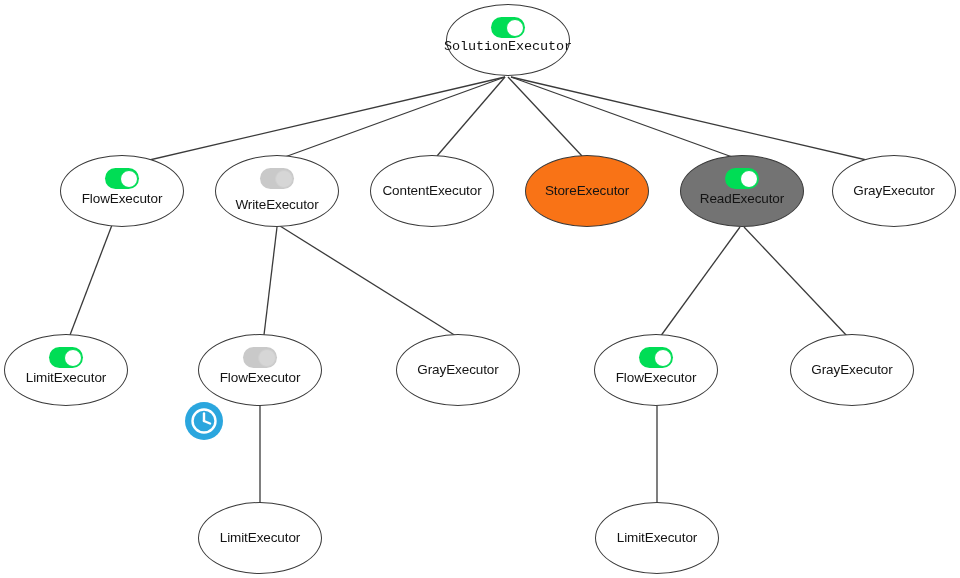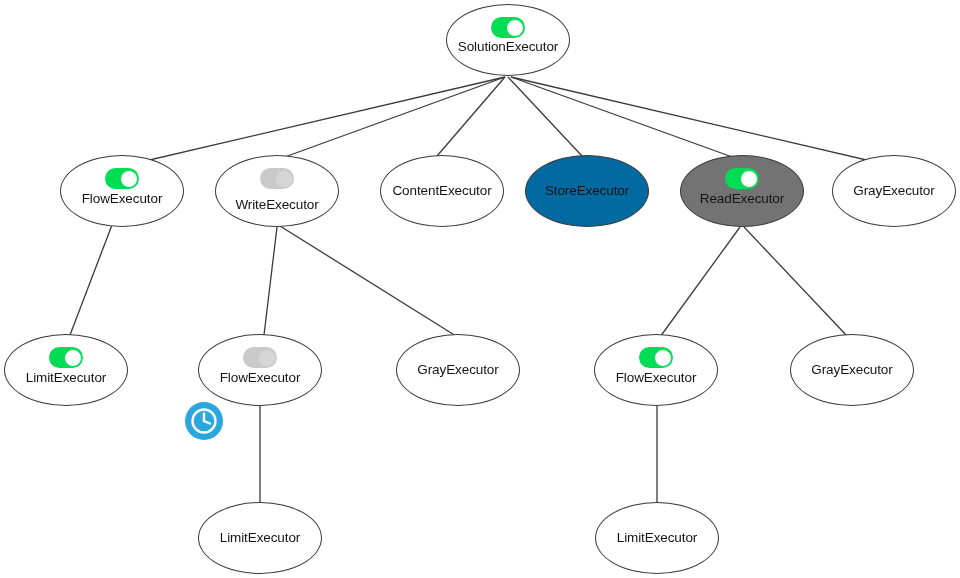--- a/index.html
+++ b/index.html
@@ -106,38 +106,38 @@
       <line x1="740" y1="227" x2="660" y2="337" stroke="#3a3a3a" stroke-width="1.3"></line>
       <line x1="744" y1="227" x2="848" y2="337" stroke="#3a3a3a" stroke-width="1.3"></line>
       <line x1="260" y1="406" x2="260" y2="502" stroke="#3a3a3a" stroke-width="1.3"></line>
       <line x1="657" y1="406" x2="657" y2="502" stroke="#3a3a3a" stroke-width="1.3"></line>
     </svg>
   <div id="node-layer">
       <div class="node" style="left: 446px; top: 4px; width: 124px; height: 72px; border-color: rgb(58, 58, 58); background: rgb(255, 255, 255);">
         <div class="toggle on">
           <div class="knob"></div>
         </div>
-        <span class="node-label" style="margin-top: 13px;">SolutionExecutor</span>
+        <span class="node-label" style="margin-top: 13px; font-family: Liberation Mono, monospace;">SolutionExecutor</span>
       </div>
       <div class="node" style="left: 60px; top: 155px; width: 124px; height: 72px; border-color: rgb(58, 58, 58); background: rgb(255, 255, 255);">
         <div class="toggle on">
           <div class="knob"></div>
         </div>
         <span class="node-label" style="margin-top: 16px;">FlowExecutor</span>
       </div>
       <div class="node" style="left: 215px; top: 155px; width: 124px; height: 72px; border-color: rgb(58, 58, 58); background: rgb(255, 255, 255);">
         <div class="toggle off">
           <div class="knob"></div>
         </div>
         <span class="node-label" style="margin-top: 28px;">WriteExecutor</span>
       </div>
-      <div class="node" style="left: 380px; top: 155px; width: 124px; height: 72px; border-color: rgb(58, 58, 58); background: rgb(255, 255, 255);">
+      <div class="node" style="left: 370px; top: 155px; width: 124px; height: 72px; border-color: rgb(58, 58, 58); background: rgb(255, 255, 255);">
         <span class="node-label">ContentExecutor</span>
       </div>
-      <div class="node" style="left: 525px; top: 155px; width: 124px; height: 72px; border-color: rgb(58, 58, 58); background: #0369a1;">
+      <div class="node" style="left: 525px; top: 155px; width: 124px; height: 72px; border-color: rgb(58, 58, 58); background: #f97316;">
         <span class="node-label">StoreExecutor</span>
       </div>
       <div class="node" style="left: 680px; top: 155px; width: 124px; height: 72px; border-color: rgb(58, 58, 58); background: #737373;">
         <div class="toggle on">
           <div class="knob"></div>
         </div>
         <span class="node-label" style="margin-top: 16px;">ReadExecutor</span>
       </div>
       <div class="node" style="left: 832px; top: 155px; width: 124px; height: 72px; border-color: rgb(58, 58, 58); background: rgb(255, 255, 255);">
         <span class="node-label">GrayExecutor</span>

